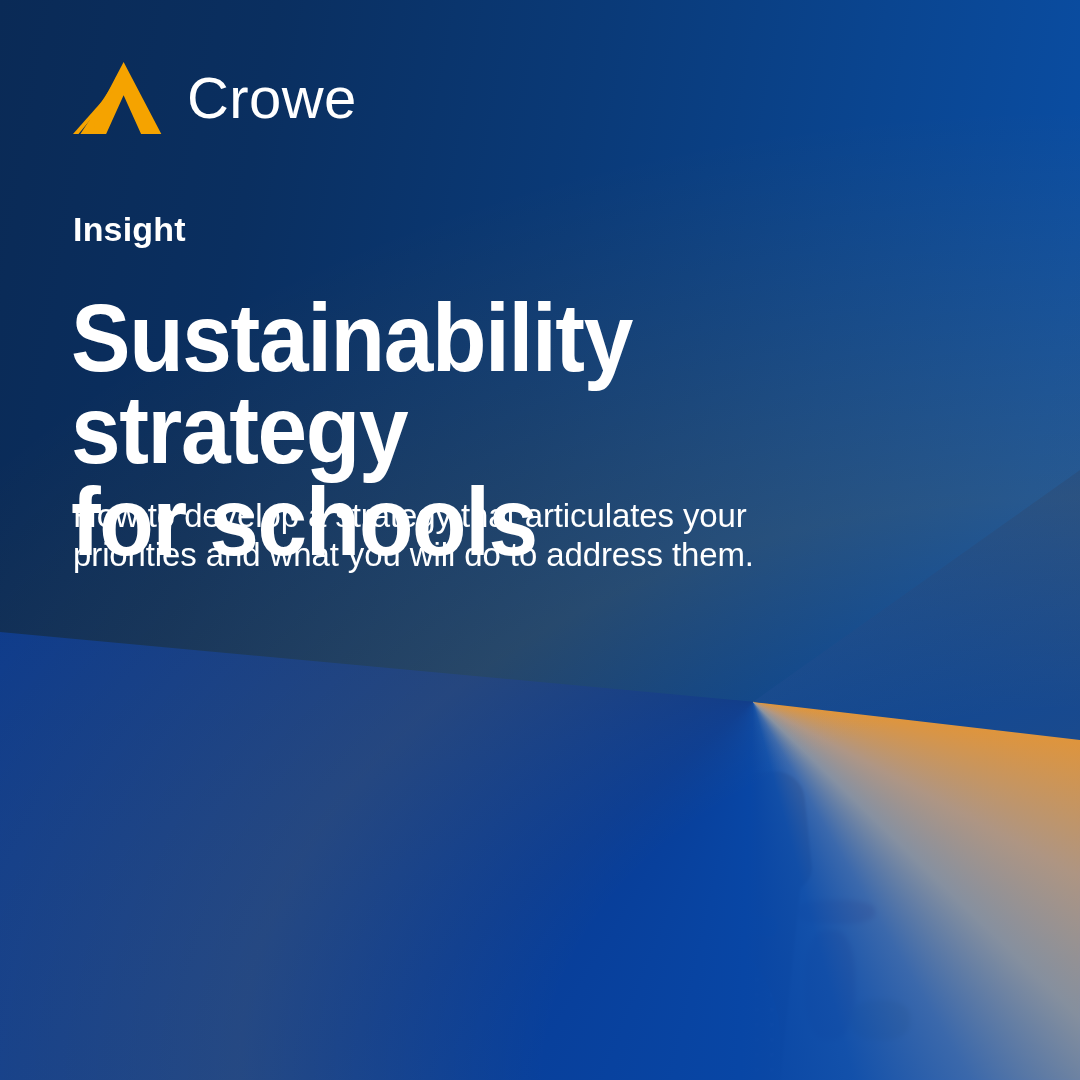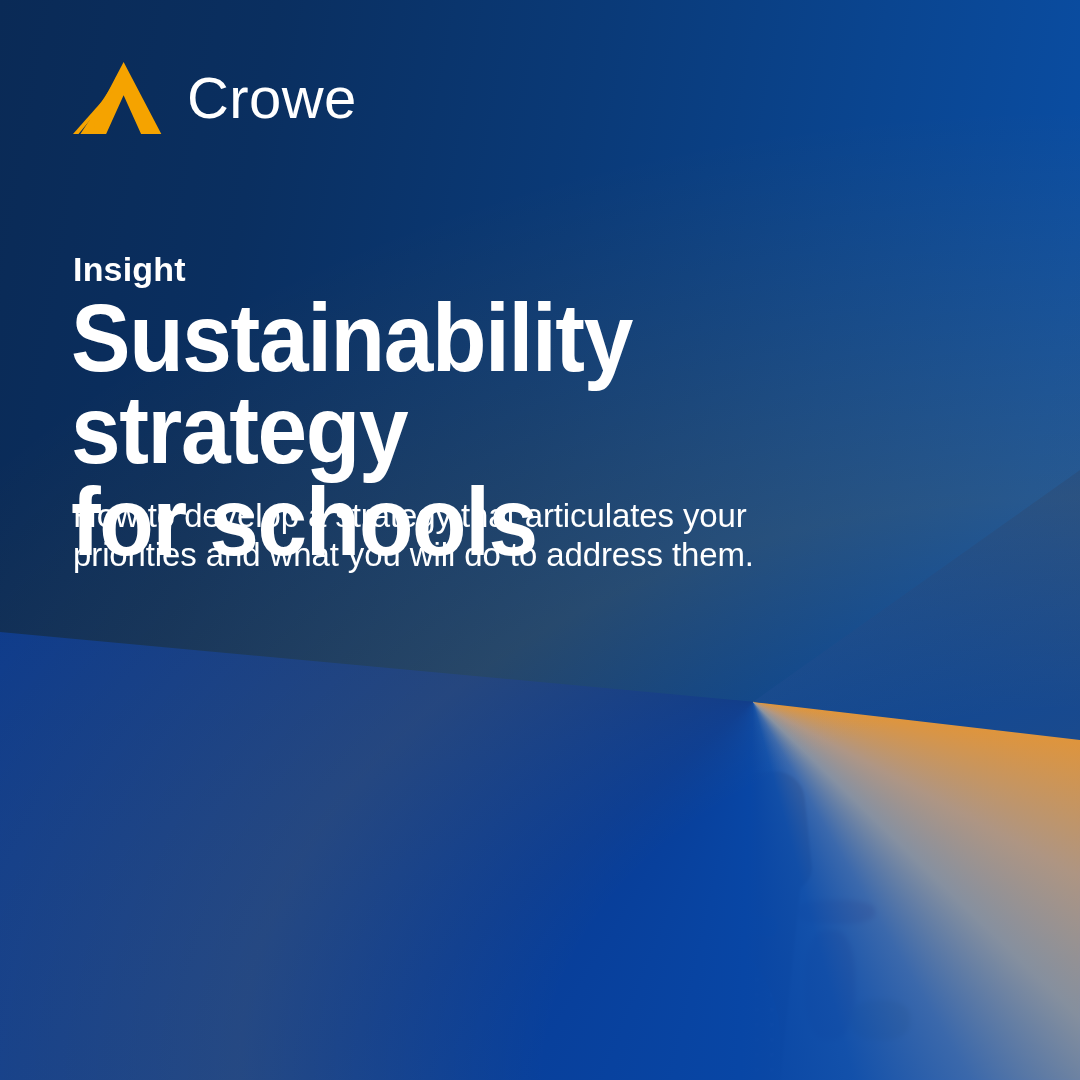--- a/index.html
+++ b/index.html
@@ -243,21 +243,21 @@
   }
   .logo-mark{width:92px;height:72px;display:block;}
   .logo-word{
     color:#ffffff;font-size:58px;line-height:1;
     font-weight:400;letter-spacing:0.4px;
     font-family:"Liberation Sans", sans-serif;
   }
 
   .eyebrow{
     position:absolute;left:73px;top:210px;
-    color:#ffffff;font-size:34px;font-weight:700;letter-spacing:0.2px;margin-top:40px;
+    color:#ffffff;font-size:34px;font-weight:700;letter-spacing:0.2px;
   }
 
   .title{
     position:absolute;left:71px;top:292px;width:910px;
     color:#ffffff;
     font-size:96px;line-height:0.96;font-weight:700;
     letter-spacing:-1.5px;
     transform:scaleX(0.93);transform-origin:left top;
   }
 

